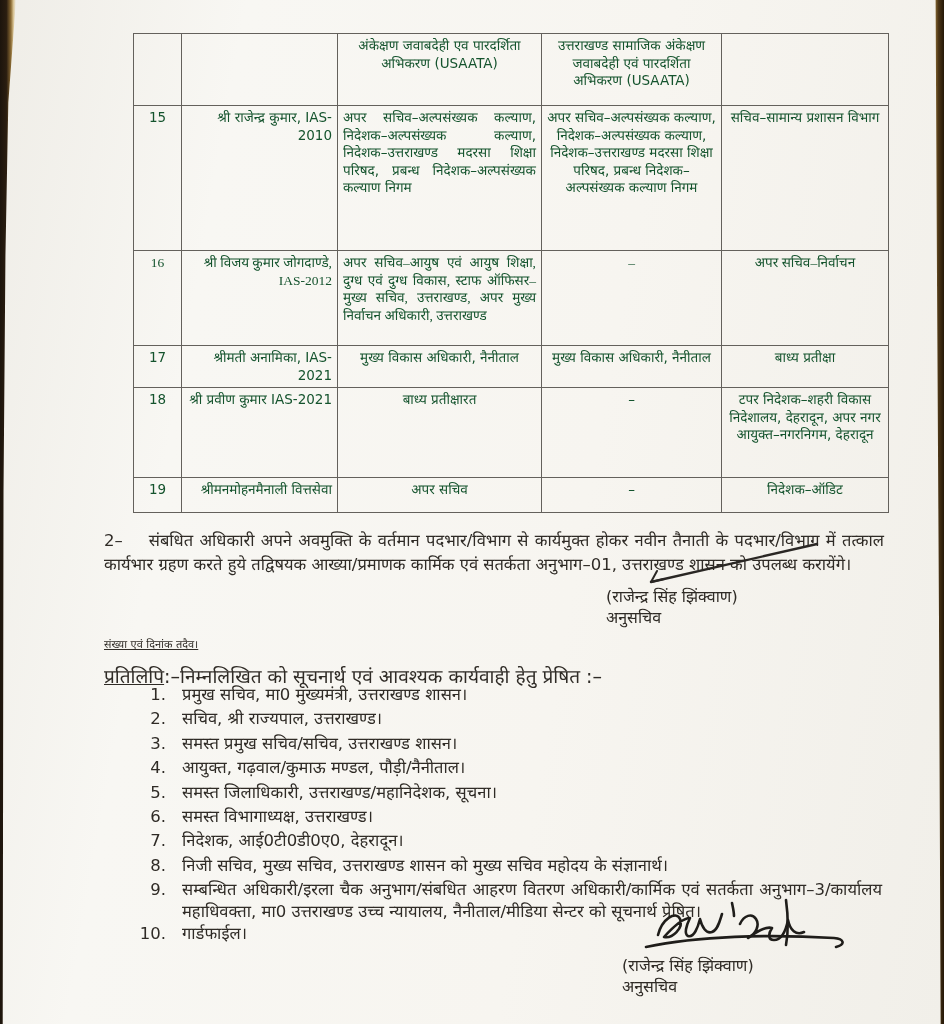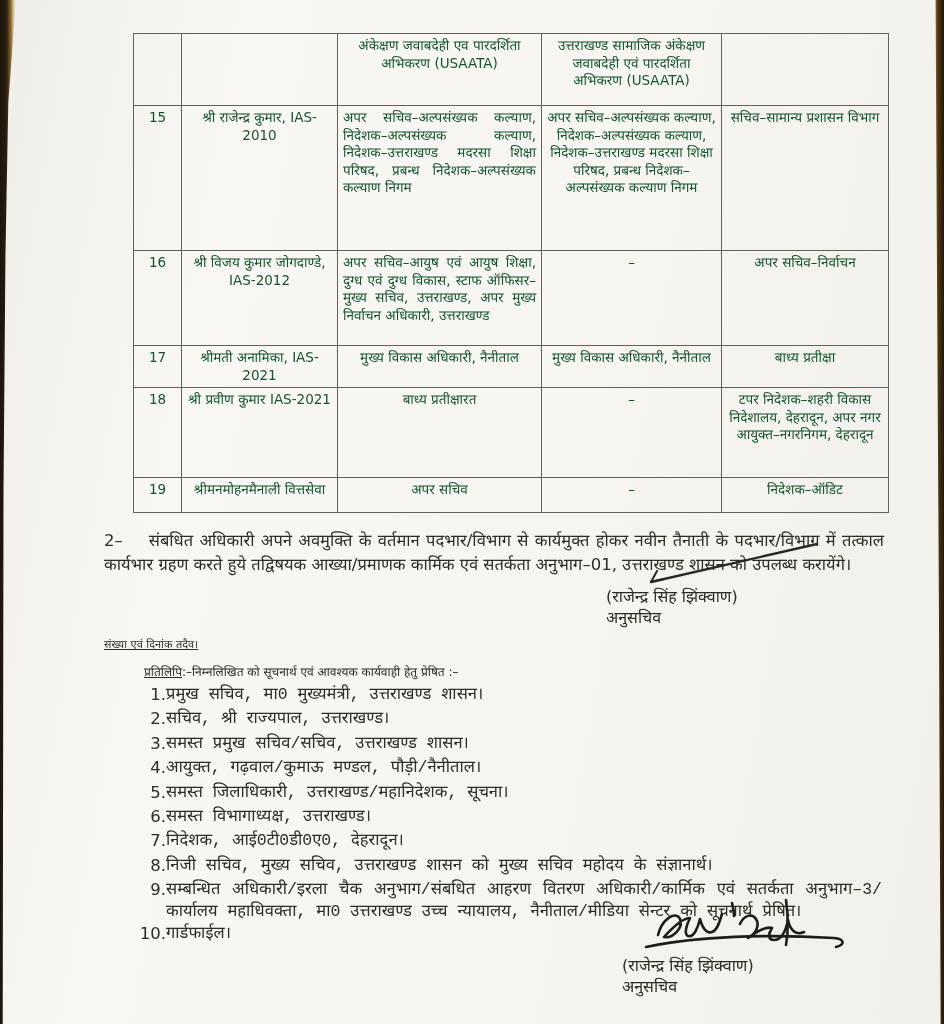--- a/index.html
+++ b/index.html
@@ -27,54 +27,54 @@
   .doc-table{
     position:absolute;left:133px;top:33px;width:700px;
     border-collapse:collapse;table-layout:fixed;
     font-size:13.5px;line-height:1.3;color:#14532d;
   }
   .doc-table td{
     border:1px solid var(--table-border);
     vertical-align:top;padding:3px 5px;overflow:hidden;
   }
   .c1{width:37px;text-align:center;}
-  .c2{width:145px;text-align:center;}
+  .c2{width:145px;text-align:right;}
   .c3{width:193px;text-align:center;}
   .c4{width:169px;text-align:center;}
   .c5{width:156px;text-align:center;}
   tbody tr:nth-child(1){height:72px;}
   tbody tr:nth-child(2){height:145px;}
-  tbody tr:nth-child(3){height:95px;}
+  tbody tr:nth-child(3){height:95px;font-family:Liberation Serif, serif;}
   tbody tr:nth-child(4){height:38px;}
   tbody tr:nth-child(5){height:90px;}
   tbody tr:nth-child(6){height:35px;}
   tbody tr:nth-child(2) .c3,tbody tr:nth-child(3) .c3{text-align:justify;}
   
   .para2{
     position:absolute;left:104px;top:512px;width:780px;
     font-size:16.5px;line-height:24px;text-align:justify;color:var(--ink);
   }
   .para2 .pnum{display:inline-block;margin-right:26px;}
   .sig-block{position:absolute;text-align:left;font-size:16px;line-height:21px;color:var(--ink);}
   .sig1{left:606px;top:538px;width:240px;}
   .sig2{left:622px;top:893px;width:248px;}
   .sig-svg{display:block;margin:0 auto;}
   .number-date{
     position:absolute;left:104px;top:636px;font-size:11px;
     text-decoration:underline;color:var(--ink);
   }
-  .copy-heading{position:absolute;left:104px;top:663px;font-size:12px;color:var(--ink);margin-left:40px;}
+  .copy-heading{position:absolute;left:104px;top:663px;font-size:19px;color:var(--ink);}
   .copy-heading .lead{text-decoration:underline;}
   .copy-list{
     position:absolute;left:138px;top:684px;width:744px;
     font-size:16.5px;color:var(--ink);
   }
   .copy-item{display:flex;align-items:flex-start;min-height:24.4px;line-height:22px;}
   .copy-item .no{width:28px;text-align:right;flex:none;}
-  .copy-item .txt{flex:1;margin-left:0;text-align:justify;font-family:Liberation Mono, monospace;}
+  .copy-item .txt{flex:1;margin-left:16px;text-align:justify;}
 </style>
 </head>
 <body>
 
 <div class="edge-left"></div>
 <div class="edge-right"></div>
 
 <table class="doc-table">
   <tbody>
     <tr>

